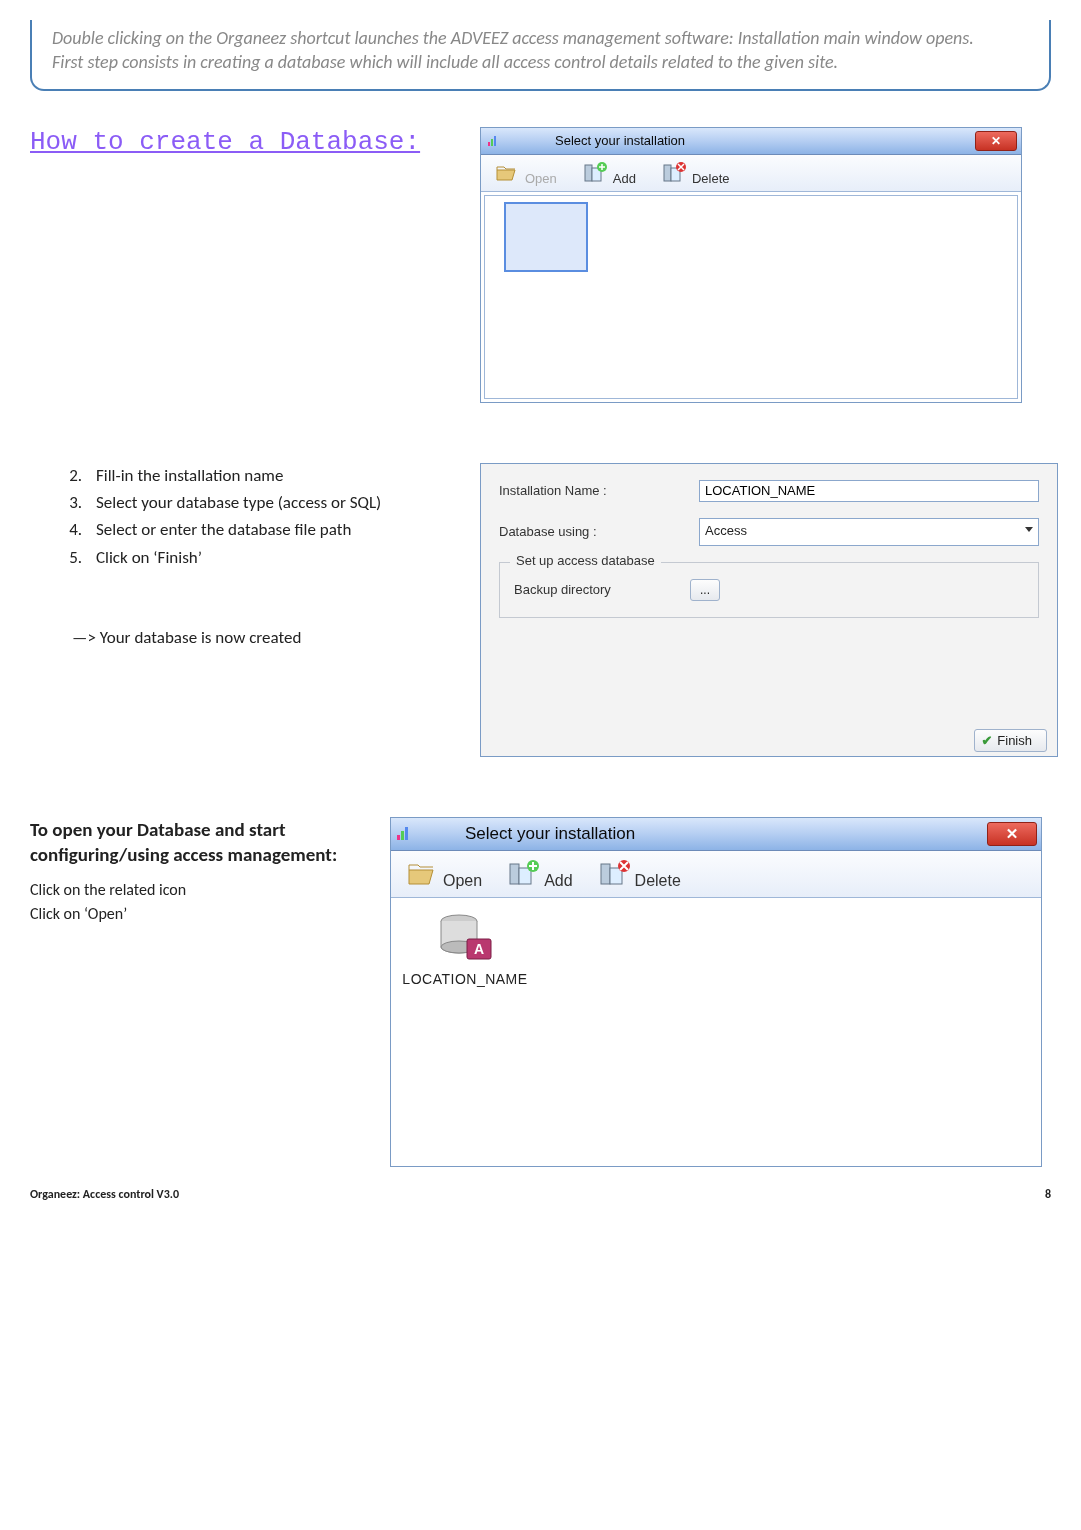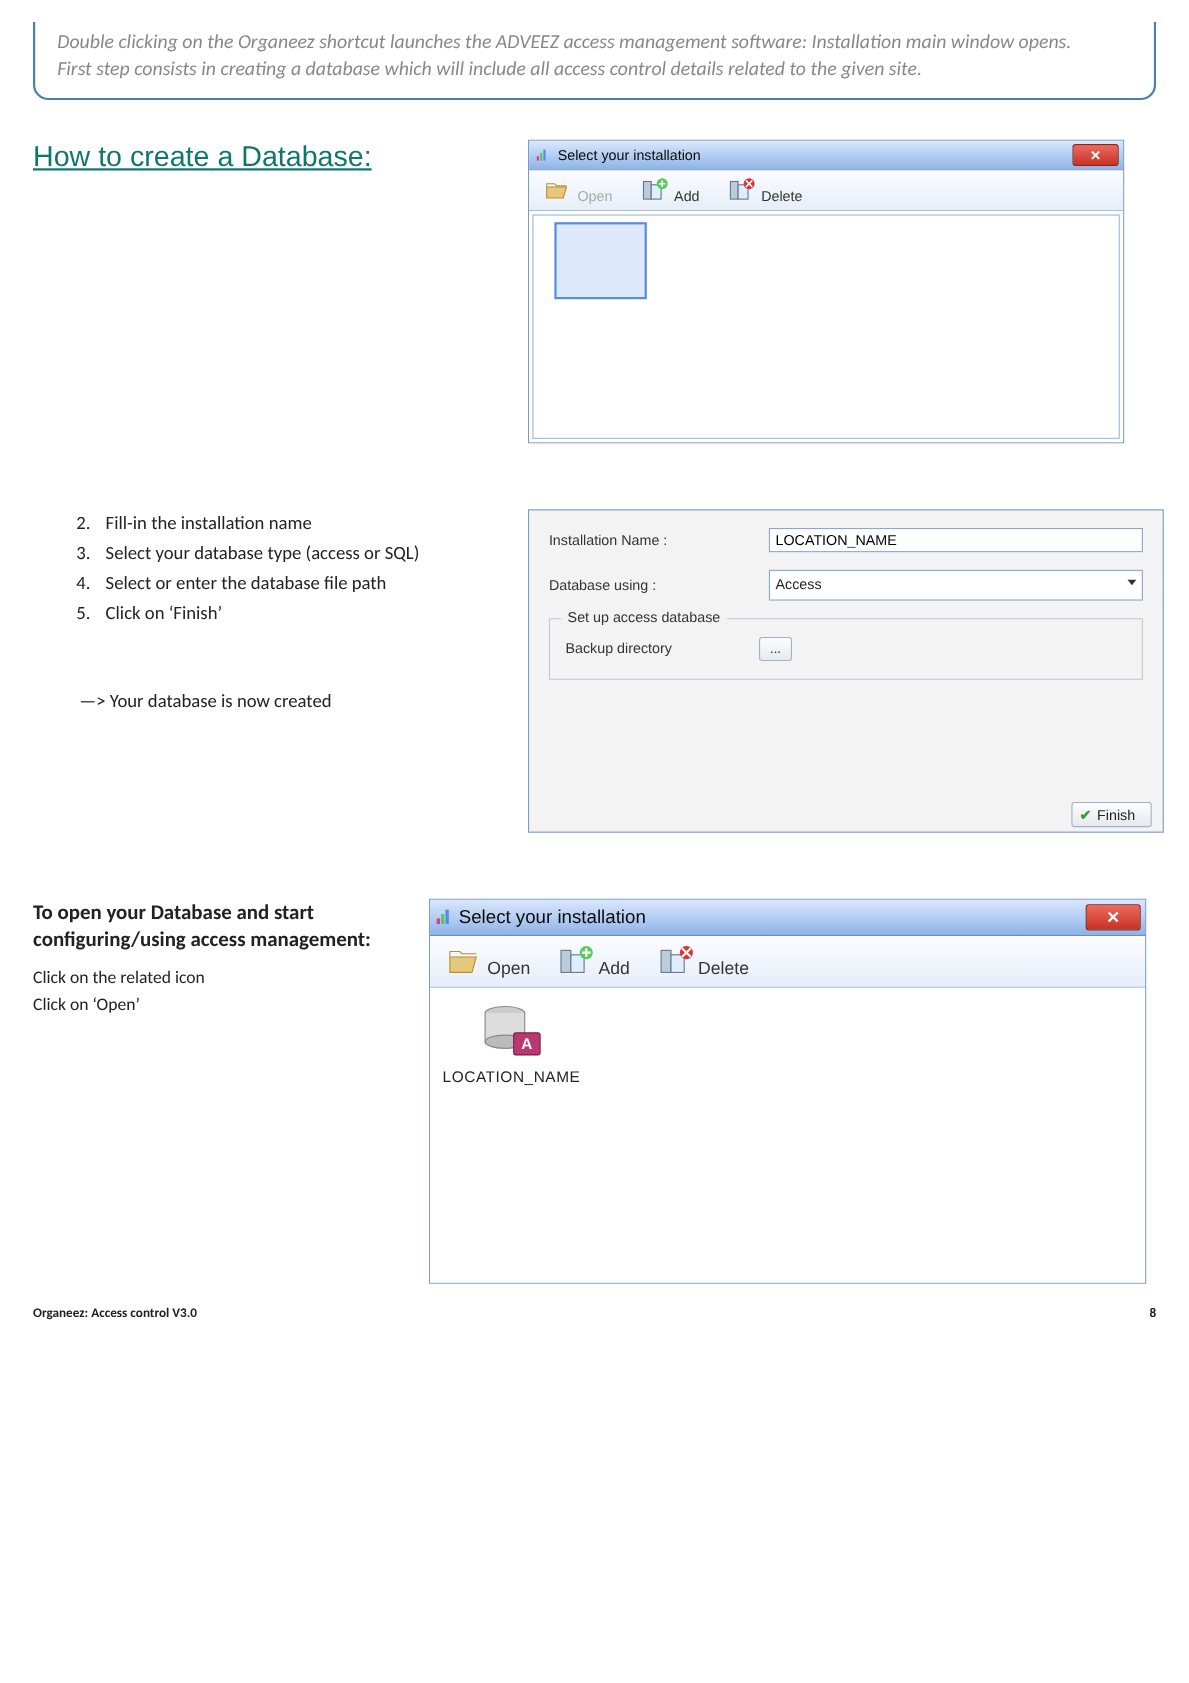--- a/index.html
+++ b/index.html
@@ -16,22 +16,22 @@
     border-top: none;
     border-radius: 0 0 14px 14px;
     padding: 6px 20px 14px 20px;
     margin-bottom: 36px;
     color: #888;
     font-style: italic;
     font-size: 18px;
     line-height: 1.35;
   }
   h2.section-heading {
-    font-family: Liberation Sans, sans-serif;
-    color: #0f766e;
+    font-family: Liberation Mono, monospace;
+    color: #8b5cf6;
     font-size: 26px;
     font-weight: normal;
     text-decoration: underline;
     margin: 0 0 30px 0;
   }
   .row {
     display: flex;
     align-items: flex-start;
     margin-bottom: 60px;
   }
@@ -77,20 +77,21 @@
     font-size: 13px;
     color: #222;
   }
   .dlg-titlebar {
     height: 26px;
     background: linear-gradient(to bottom, #d9e7fb, #b5cef2 50%, #8db3e6);
     display: flex;
     align-items: center;
     padding: 0 4px;
     border-bottom: 1px solid #6d8bb8;
+    gap: 48px;
   }
   .dlg-title-icon {
     width: 16px; height: 16px;
     margin-right: 6px;
     display: inline-flex;
     align-items: center;
     justify-content: center;
   }
   .dlg-title-text {
     flex: 1;

